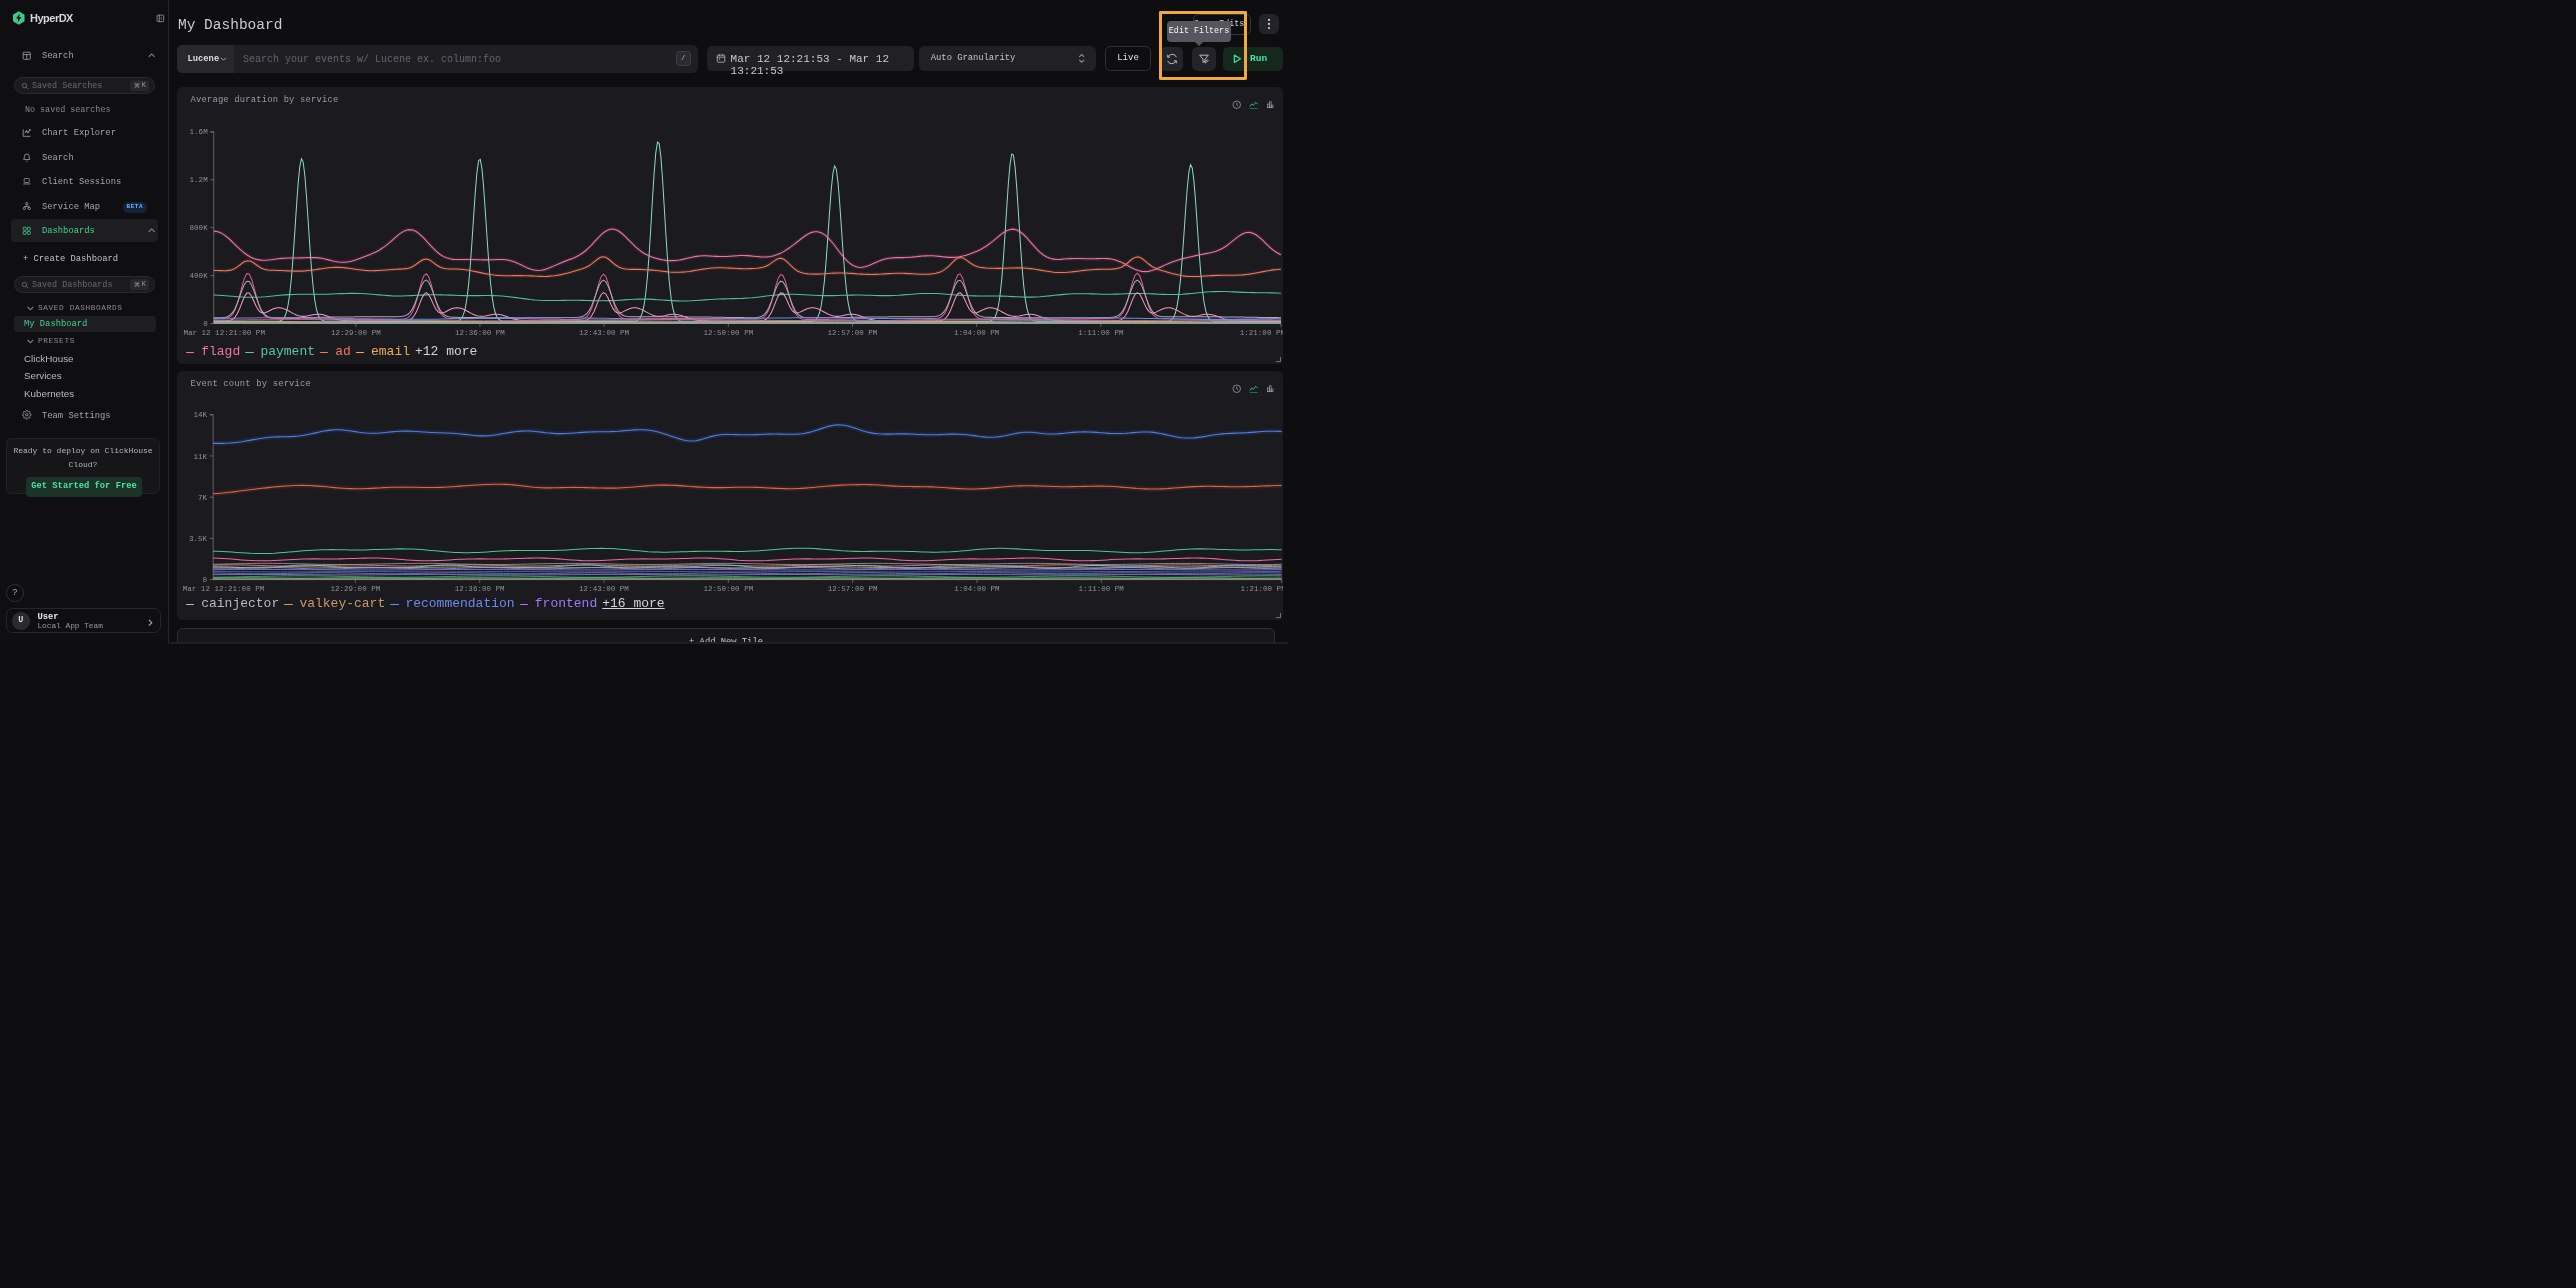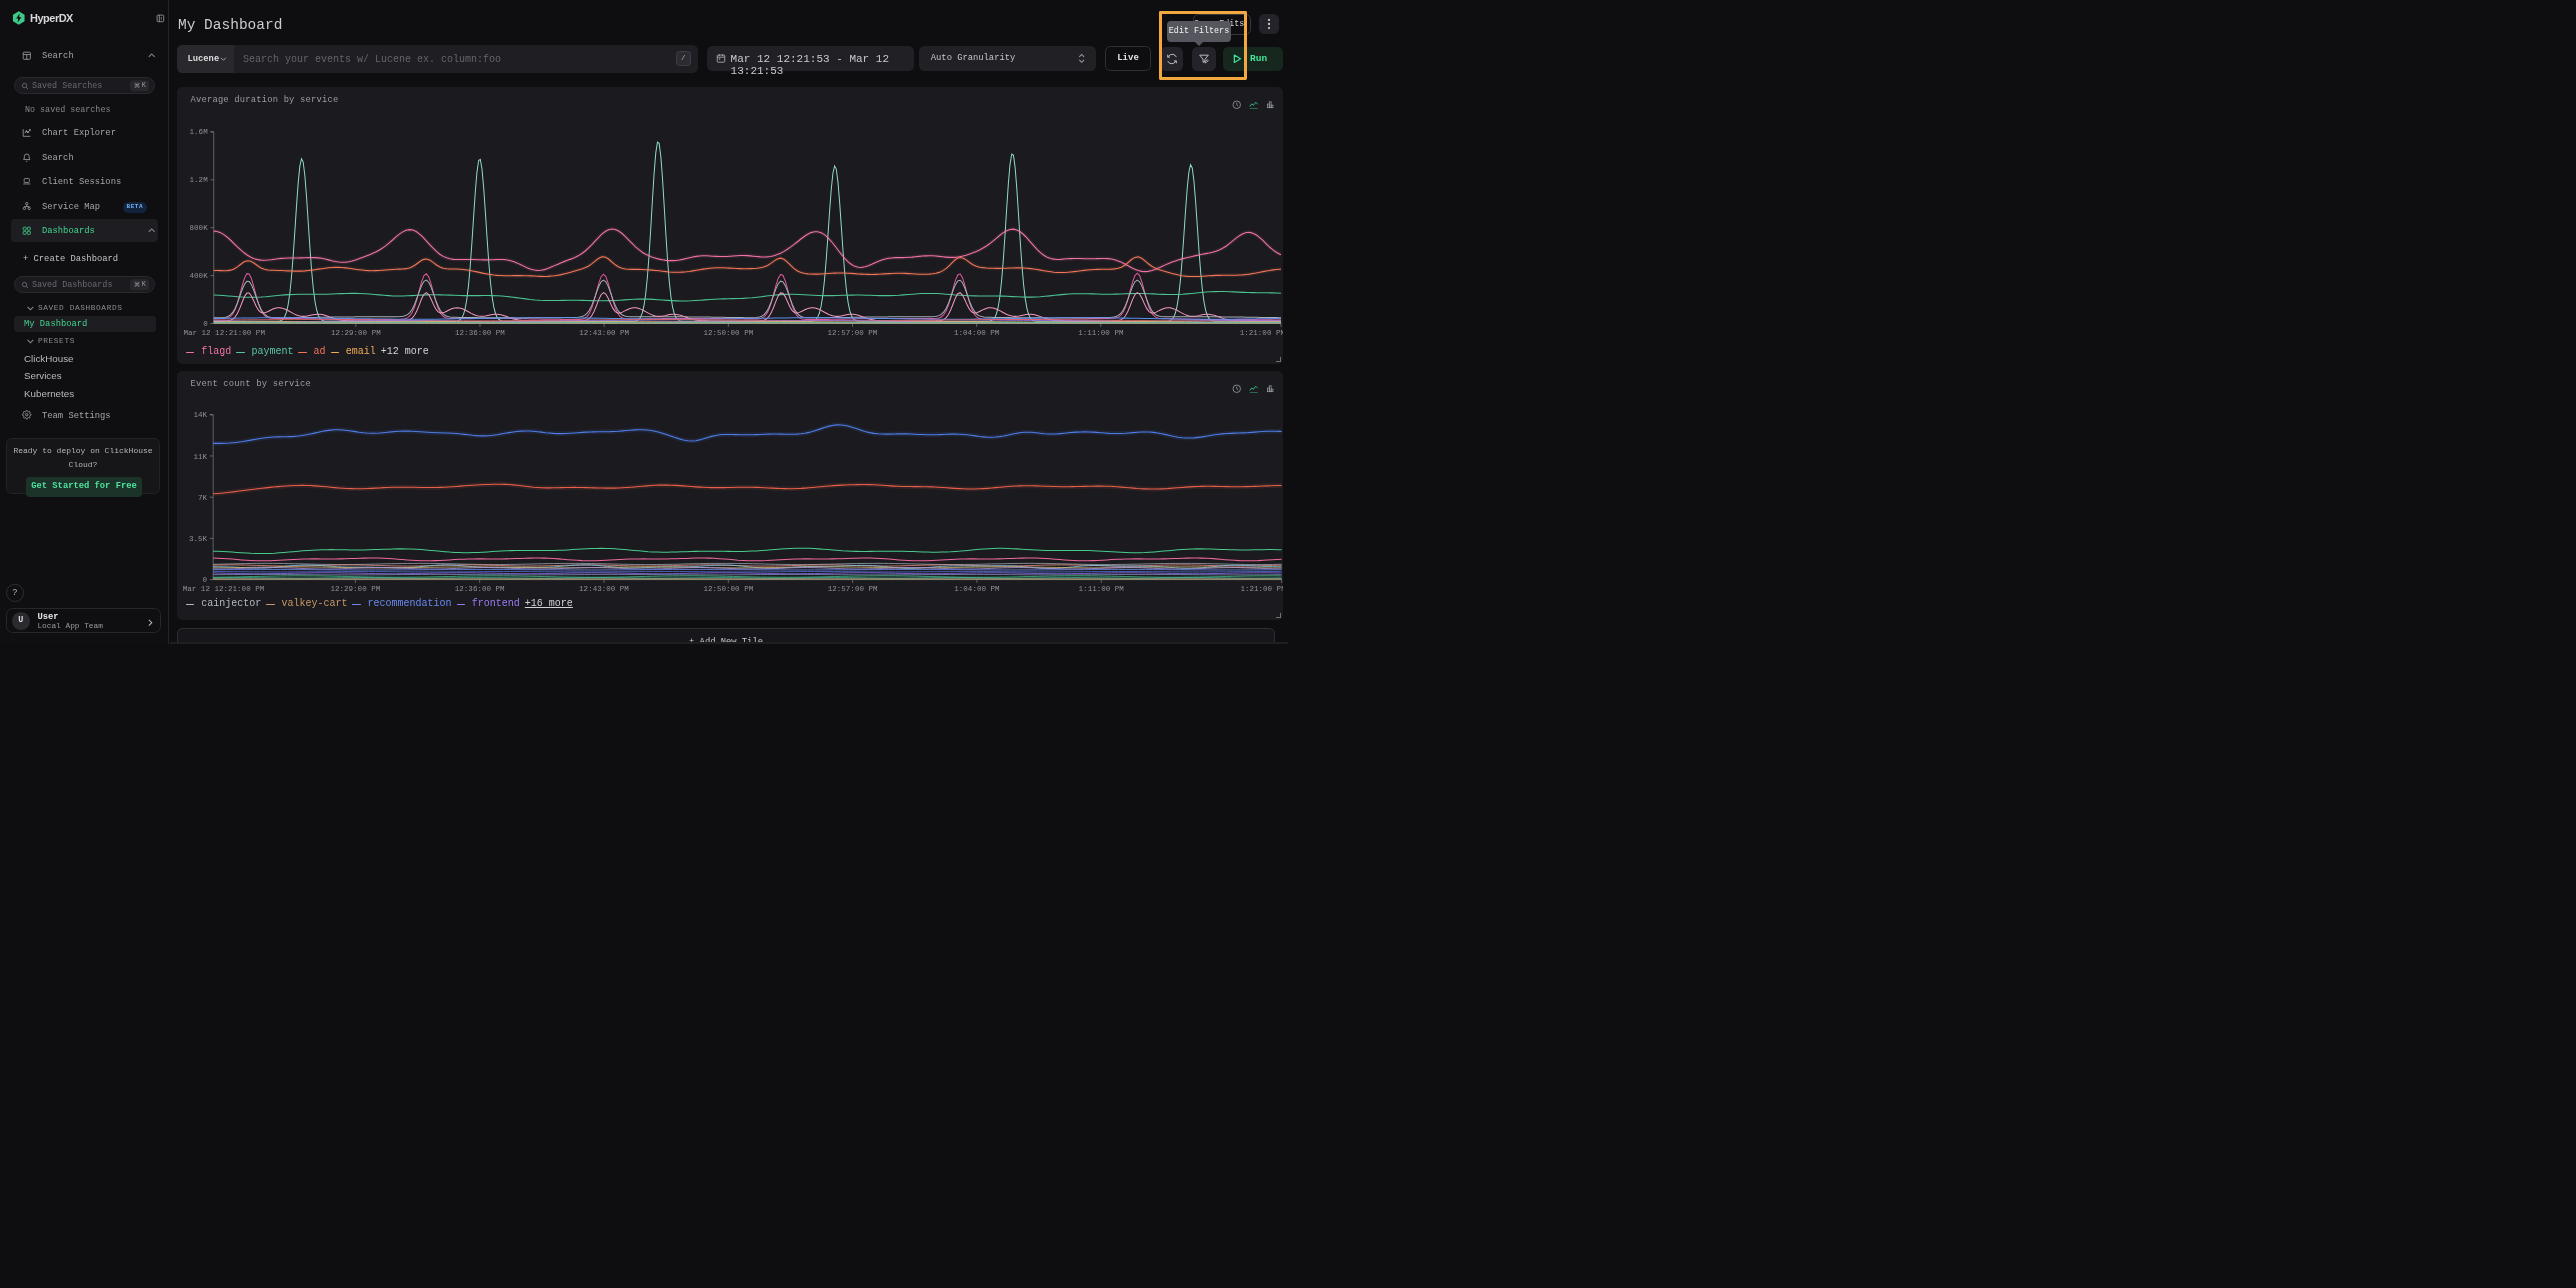--- a/index.html
+++ b/index.html
@@ -19,21 +19,21 @@
 #searchbar { left:177px; top:45px; width:521px; height:28px; border-radius:5.4px; background:#1e1e23; }
 #lucene { left:0; top:0; width:57px; height:28px; background:#28282d; border-radius:5.4px 0 0 5.4px; }
 #slashkey { right:7.4px; top:6.4px; width:15px; height:15px; border:0.7px solid #3e3e45; background:#2b2b31; border-radius:3.4px; color:#b6b6be; font-size:7.4px; text-align:center; line-height:13.5px; }
 .ctrl { position:absolute; background:#202025; border-radius:5.4px; }
 .btnico { position:absolute; background:#232329; border-radius:5.4px; }
 
 .panel { position:absolute; left:177px; width:1106px; background:#1a1a1f; border-radius:5.4px; }
 .ptitle { position:absolute; left:13.5px; top:7.8px; font-size:8.8px; color:#9b9ea5; letter-spacing:0.2px; }
 .legend { position:absolute; display:flex; align-items:center; white-space:nowrap; }
 .legend .dash { width:8.4px; height:1.7px; border-radius:1.4px; margin-right:6.8px; flex:none; }
-.legend .lab { font-size:10px; margin-right:5px; line-height:8.8px; }
+.legend .lab { font-size:13px; margin-right:5px; line-height:8.8px; }
 .resize { position:absolute; right:2px; bottom:2px; width:5.4px; height:5.4px; }
 
 #orangebox { left:1159px; top:10.5px; width:88px; height:69px; border:3.4px solid #f2a83e; border-radius:1.4px; z-index:30; }
 #tooltip { left:1167px; top:21px; width:64px; height:21px; background:#56565f; border-radius:4px; z-index:31; color:#f5f5f8; font-size:8.4px; text-align:center; line-height:21px; }
 #tooltip:after { content:""; position:absolute; left:50%; bottom:-4px; transform:translateX(-50%); border:4.7px solid transparent; border-bottom:none; border-top:4.7px solid #56565f; }
 </style>
 </head>
 <body>
 
 <div id="sidebar">
@@ -189,21 +189,21 @@
 </div>
 
 <div class="ctrl" style="left:919px;top:46px;width:177px;height:25px">
   <span style="position:absolute;left:11.8px;top:7.4px;font-size:8.8px;color:#c5c5cb">Auto Granularity</span>
   <svg style="position:absolute;right:10.8px;top:7.4px" width="7.4" height="10.8" viewBox="0 0 12 18" fill="none" stroke="#9a9aa2" stroke-width="1.7">
       <path d="M2 6.5L6 2.5L10 6.5"></path>
       <path d="M2 11.5L6 15.5L10 11.5"></path>
     </svg>
 </div>
 
-<div class="abs" style="left:1105px;top:46px;width:46px;height:25px;border:0.7px solid #2f2f36;border-radius:5.4px;text-align:center;line-height:23.6px;font-size:9px;font-weight:bold;color:#e2e2e7">Live</div>
+<div class="abs" style="left:1105px;top:46px;width:46px;height:25px;border:0.7px solid #2f2f36;border-radius:5.4px;text-align:center;line-height:23.6px;font-size:9px;font-weight:normal;color:#e2e2e7">Live</div>
 
 <div class="abs" style="left:1193px;top:14px;width:58px;height:20.6px;border:0.7px solid #36363c;border-radius:5.4px;font-size:8.4px;color:#d0d0d6;text-align:center;line-height:19.6px;z-index:5;white-space:nowrap;text-align:right;padding-right:6.8px">Save Edits</div>
 
 <div class="btnico" style="left:1259px;top:14px;width:20px;height:20px">
   <svg style="position:absolute;left:50%;top:50%;transform:translate(-50%,-50%)" width="2.7" height="10.8" viewBox="0 0 4 16" fill="#c8c8d0">
       <circle cx="2" cy="2" r="1.7"></circle>
       <circle cx="2" cy="8" r="1.7"></circle>
       <circle cx="2" cy="14" r="1.7"></circle>
     </svg>
 </div>

